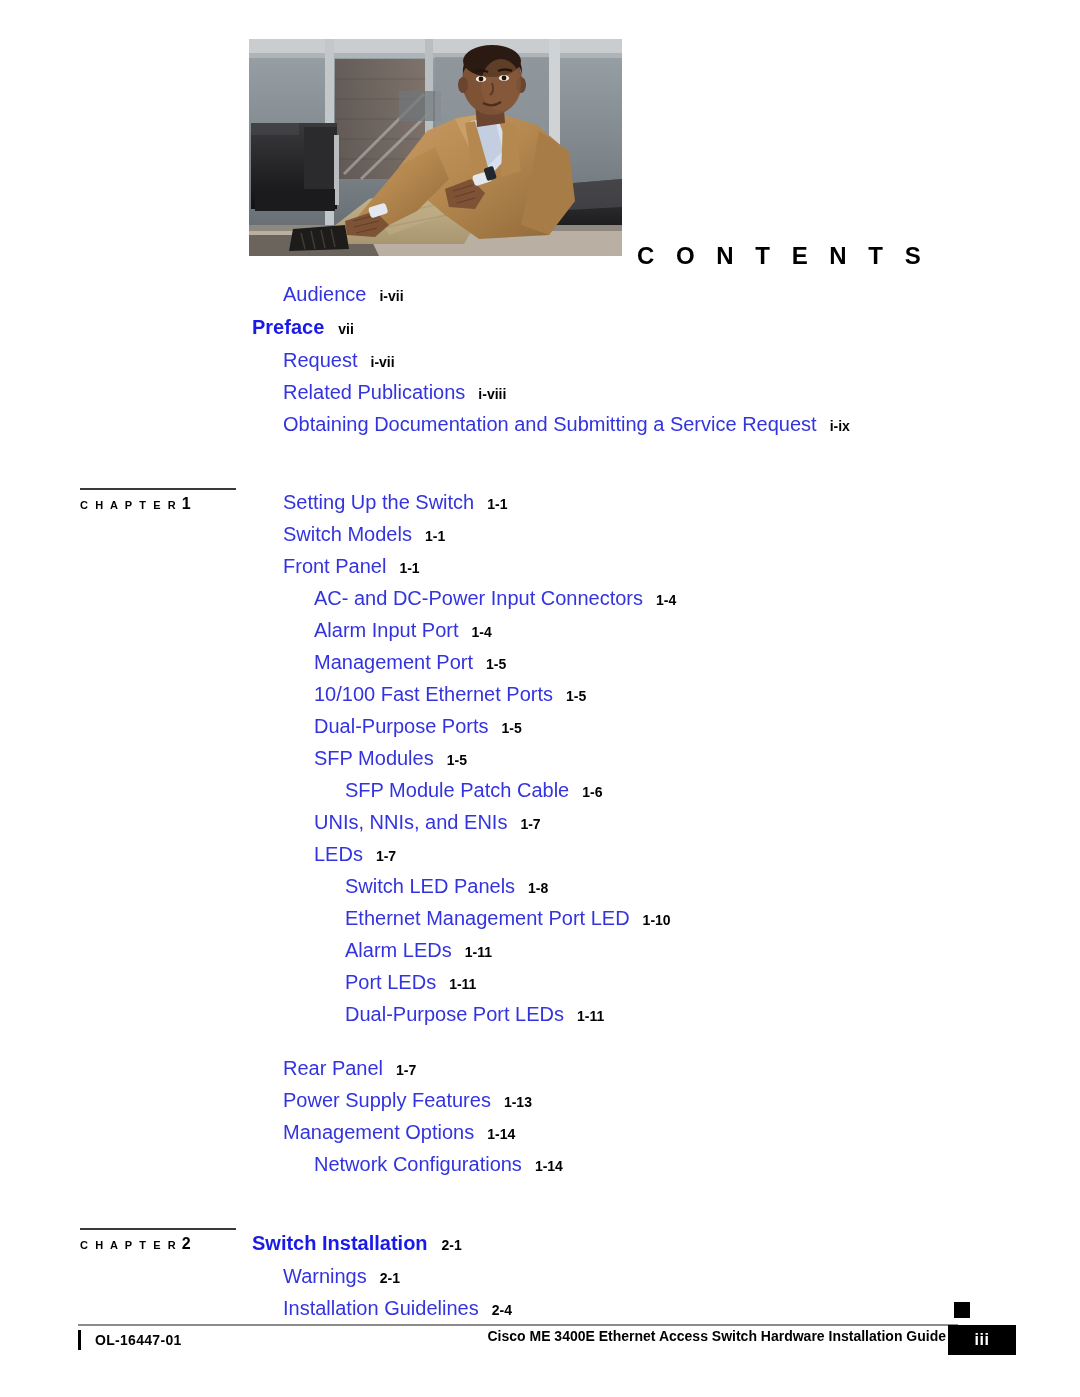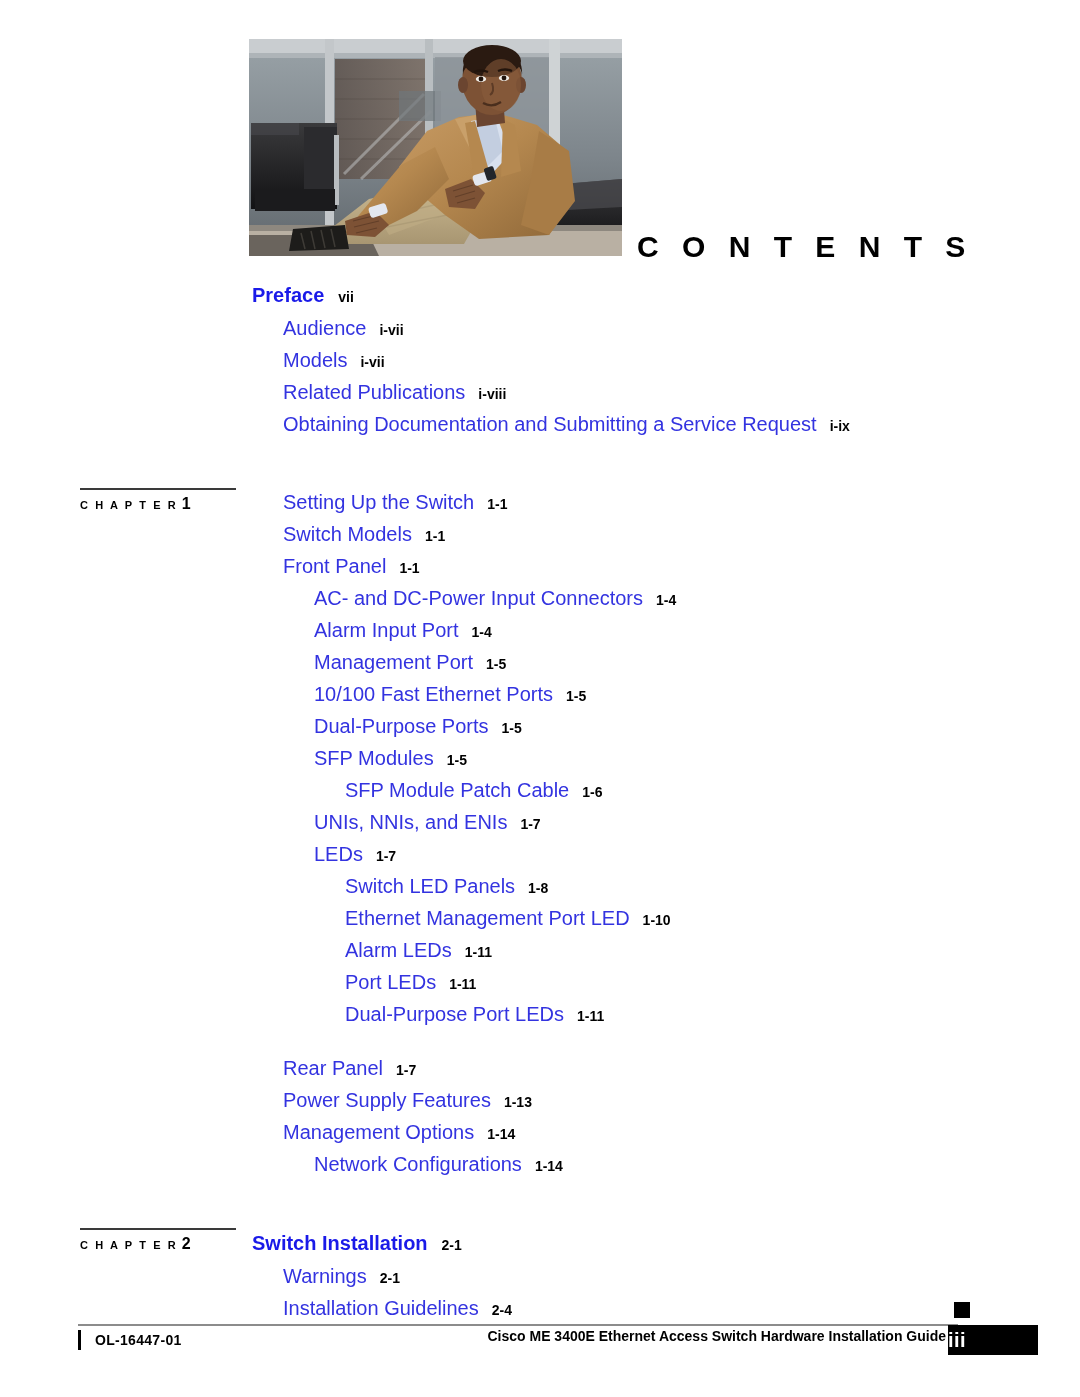--- a/index.html
+++ b/index.html
@@ -25,22 +25,22 @@
     height: 217px;
     overflow: hidden;
     background: #6d7378;
   }
   #header-photo svg { display: block; }
 
   
   #contents-title {
     position: absolute;
     left: 637px;
-    top: 232px;
-    font-size: 30px;
+    top: 244px;
+    font-size: 24px;
     font-weight: bold;
     letter-spacing: 7.5px;
     color: #000000;
     line-height: 1;
     font-family: "Liberation Sans", sans-serif;
   }
 
   
   #toc {
     position: absolute;
@@ -160,25 +160,26 @@
     font-weight: bold;
     letter-spacing: 0.3px;
     color: #000000;
     line-height: 20px;
     font-family: "Liberation Sans", sans-serif;
   }
   #footer-pagebox {
     position: absolute;
     left: 948px;
     top: 25px;
-    width: 90px;
+    width: 68px;
     height: 30px;
     background: #000000;
     color: #ffffff;
-    font-size: 20px;
+    text-align: center;
+    font-size: 16px;
     font-weight: bold;
     line-height: 30px;
     letter-spacing: 0.5px;
     font-family: "Liberation Sans", sans-serif;
   }
 </style>
 </head>
 <body>
 
 <div id="header-photo">
@@ -315,29 +316,29 @@
       <path d="M72 191 L76 209"></path>
       <path d="M82 190 L86 208"></path>
     </g>
   </svg>
 </div>
 
 <div id="contents-title">C O N T E N T S</div>
 
 <div id="toc">
 
+  <div class="toc-row lvl-1">
+    <span class="entry">Audience</span><span class="pagenum">i-vii</span>
+  </div>
+
   <div class="toc-row head lvl-h">
     <span class="entry">Preface</span><span class="pagenum">vii</span>
   </div>
-
   <div class="toc-row lvl-1">
-    <span class="entry">Audience</span><span class="pagenum">i-vii</span>
-  </div>
-  <div class="toc-row lvl-1">
-    <span class="entry">Models</span><span class="pagenum">i-vii</span>
+    <span class="entry">Request</span><span class="pagenum">i-vii</span>
   </div>
   <div class="toc-row lvl-1">
     <span class="entry">Related Publications</span><span class="pagenum">i-viii</span>
   </div>
   <div class="toc-row lvl-1">
     <span class="entry">Obtaining Documentation and Submitting a Service Request</span><span class="pagenum">i-ix</span>
   </div>
 
   <div class="gap-lg"></div>
 

